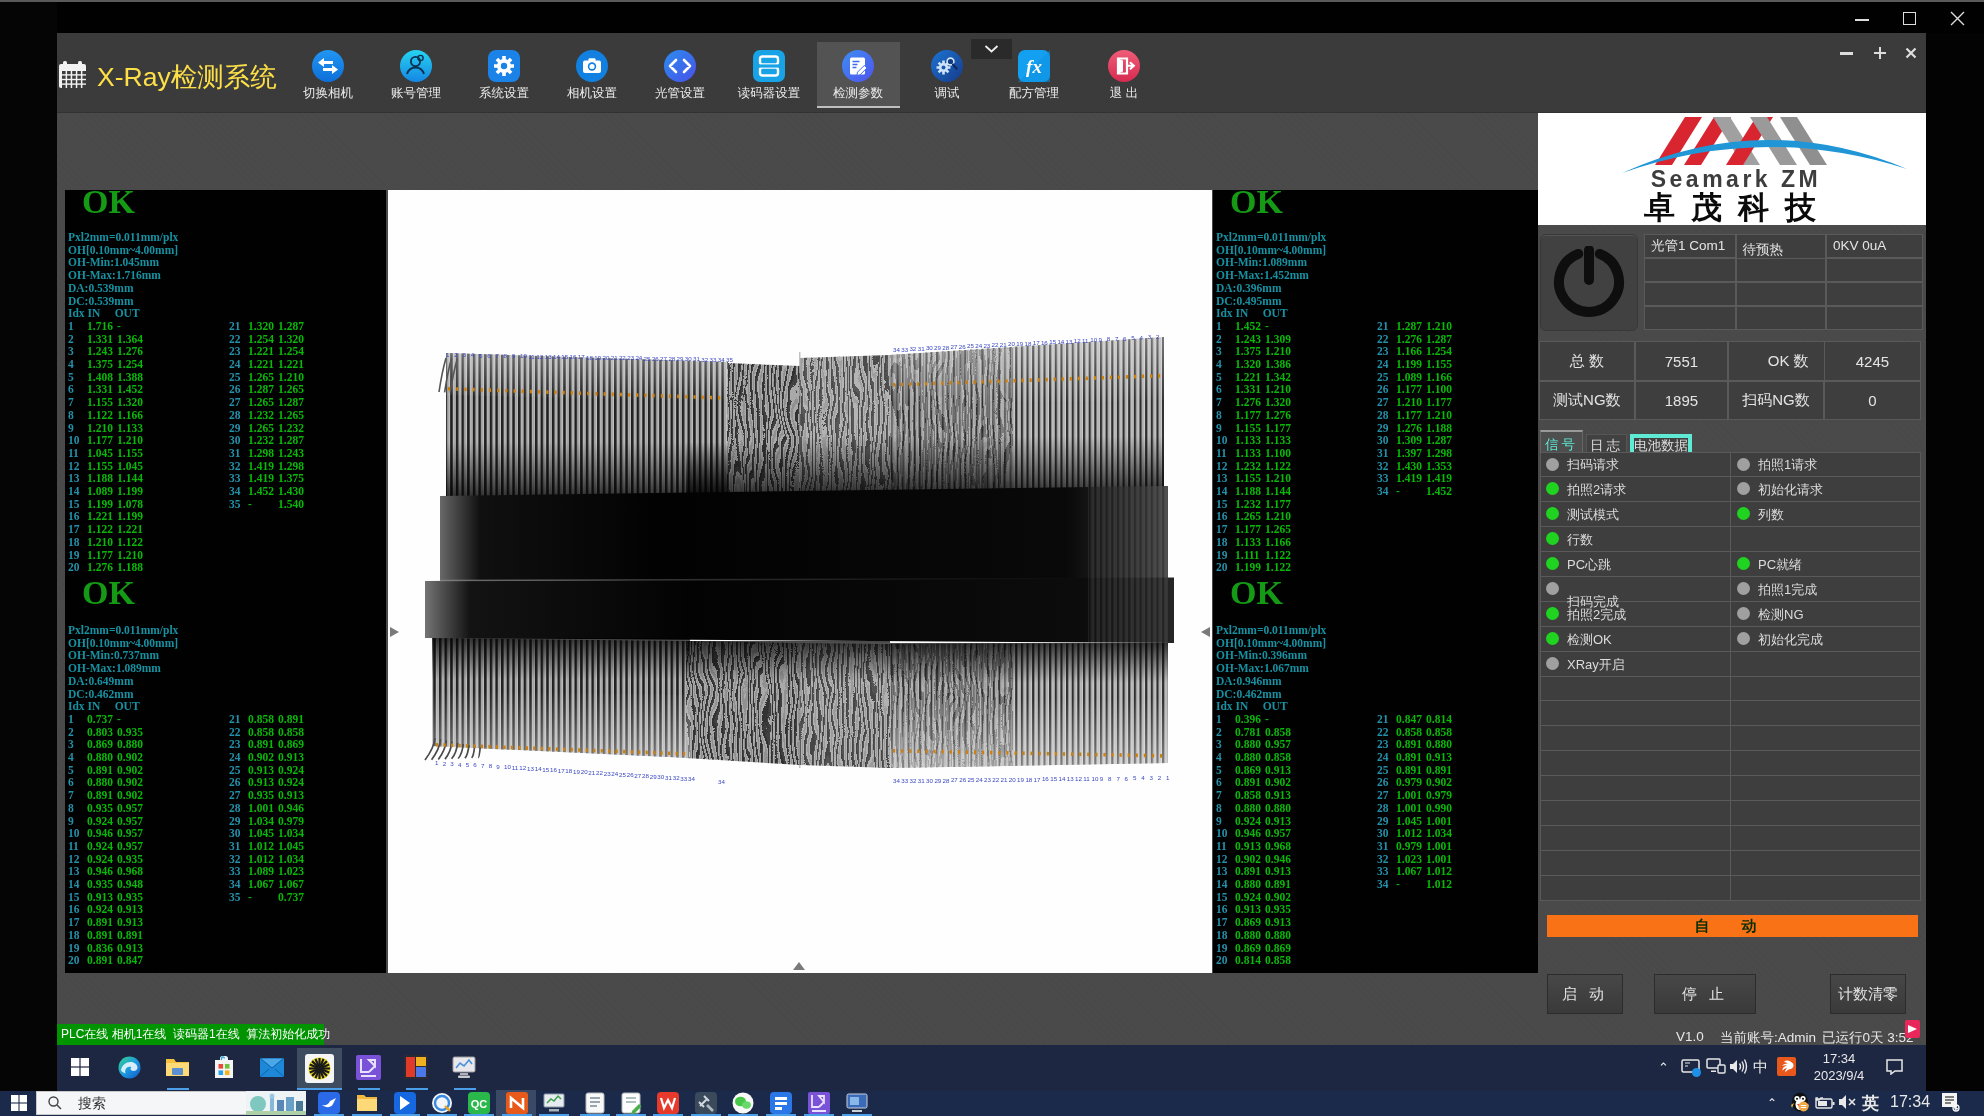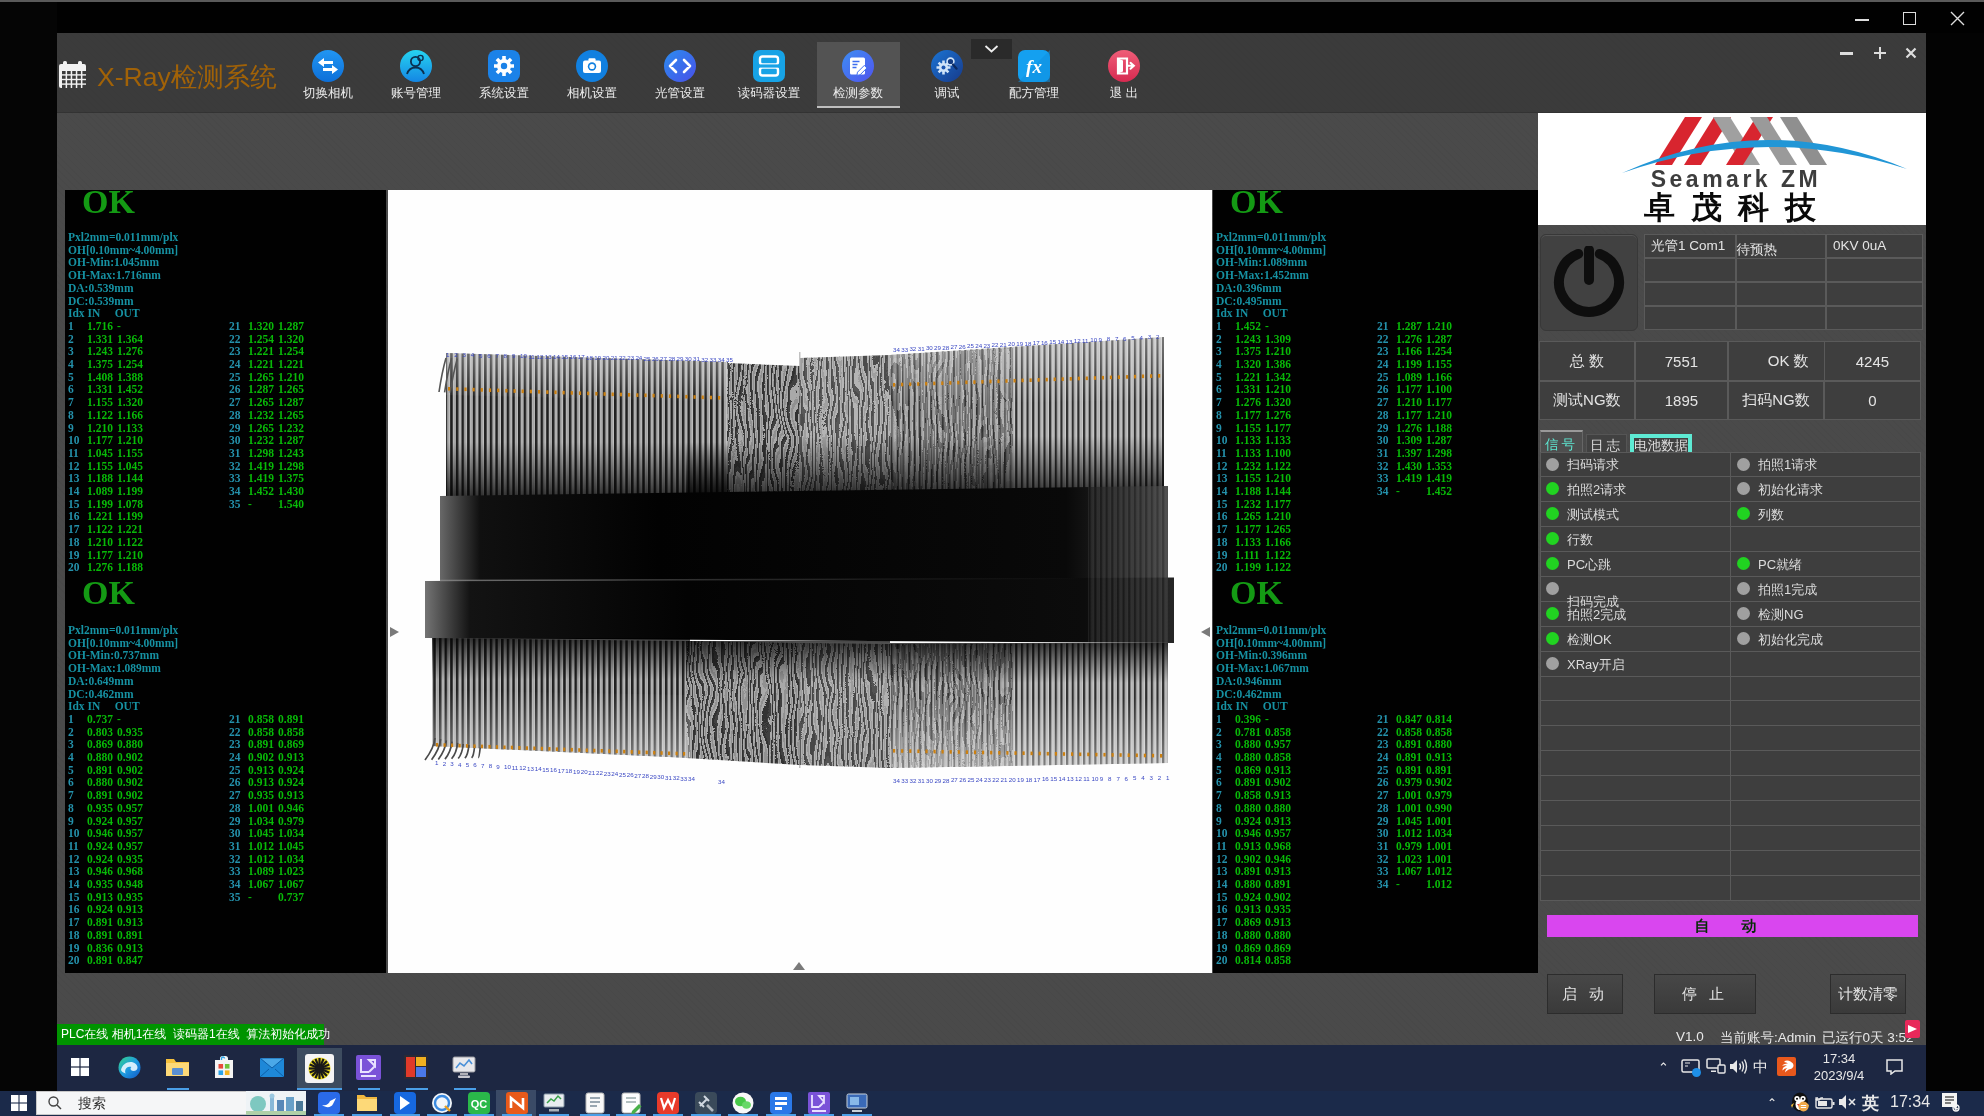--- a/index.html
+++ b/index.html
@@ -48,21 +48,21 @@
         <rect x="14.2" y="20.2" width="3.6" height="3.2"></rect>
         <rect x="19.299999999999997" y="20.2" width="3.6" height="3.2"></rect>
         <rect x="24.4" y="20.2" width="3.6" height="3.2"></rect>
         <rect x="4.0" y="24.799999999999997" width="3.6" height="3.2"></rect>
         <rect x="9.1" y="24.799999999999997" width="3.6" height="3.2"></rect>
         <rect x="14.2" y="24.799999999999997" width="3.6" height="3.2"></rect>
         <rect x="19.299999999999997" y="24.799999999999997" width="3.6" height="3.2"></rect>
         <rect x="24.4" y="24.799999999999997" width="3.6" height="3.2"></rect>
       </g>
     </svg>
-    <div class="abs" style="left:97px;top:59px;font-size:26.5px;color:#a16207">X-Ray检测系统</div>
+    <div class="abs" style="left:97px;top:59px;font-size:26.5px;color:#fde047">X-Ray检测系统</div>
     <svg style="position:absolute;left:311px;top:49px" width="34" height="34" viewBox="0 0 34 34">
       <defs>
         <linearGradient id="g1" x1="0" y1="0" x2="0" y2="1">
           <stop offset="0" stop-color="#2196f3"></stop>
           <stop offset="1" stop-color="#0d6fd8"></stop>
         </linearGradient>
       </defs>
       <circle cx="17" cy="17" r="16" fill="url(#g1)"></circle>
       <path d="M13 9l-6 4.5 6 4.5v-3h9v-3h-9z" fill="#fff"></path>
       <path d="M21 16l6 4.5-6 4.5v-3h-9v-3h9z" fill="#fff"></path>
@@ -812,21 +812,21 @@
       <path d="M84 60 Q 226 -4 369 56 Q 226 10 84 60 Z" fill="#2196d6"></path>
       <text x="198" y="74" font-size="23" font-weight="bold" font-family="Liberation Sans" fill="#3d3d3d" text-anchor="middle" letter-spacing="3.5">Seamark ZM</text>
       <text x="200" y="105" font-size="31" font-weight="bold" font-family="Liberation Sans" fill="#0a0a0a" text-anchor="middle" letter-spacing="16">卓茂科技</text>
     </svg>
     <div class="abs" style="left:1540px;top:234px;width:98px;height:97px;background:#414141;border:1px solid #383838;border-radius:6px;box-shadow:inset 0 1px 0 #555"></div>
     <svg class="abs" style="left:1553px;top:246px" width="72" height="72" viewBox="0 0 72 72">
 <path d="M 25.2 7.9 A 30 30 0 1 0 46.8 7.9" fill="none" stroke="#0e0e0e" stroke-width="10" stroke-linecap="round"></path>
 <line x1="36" y1="4" x2="36" y2="34" stroke="#0e0e0e" stroke-width="10" stroke-linecap="round"></line>
 </svg>
     <div class="cell" style="left:1644px;top:234px;width:91.5px;height:23.9px;justify-content:flex-start;padding-left:6px;background:#3e3e3e;font-size:13.5px;white-space:nowrap">光管1 Com1</div>
-    <div class="cell" style="left:1735.5px;top:234px;width:90.5px;height:31px;justify-content:flex-start;background:#3e3e3e;font-size:13.5px;white-space:nowrap">待预热</div>
+    <div class="cell" style="left:1735.5px;top:234px;width:90.5px;height:31px;justify-content:flex-start;padding-left:6px;background:#3e3e3e;font-size:13.5px;white-space:nowrap">待预热</div>
     <div class="cell" style="left:1826px;top:234px;width:96.6px;height:23.9px;justify-content:flex-start;padding-left:6px;background:#3e3e3e;font-size:13.5px;white-space:nowrap">0KV 0uA</div>
     <div class="cell" style="left:1644px;top:257.9px;width:91.5px;height:23.9px;justify-content:flex-start;padding-left:6px;background:#3e3e3e;font-size:13.5px;white-space:nowrap"></div>
     <div class="cell" style="left:1735.5px;top:257.9px;width:90.5px;height:23.9px;justify-content:flex-start;padding-left:6px;background:#3e3e3e;font-size:13.5px;white-space:nowrap"></div>
     <div class="cell" style="left:1826px;top:257.9px;width:96.6px;height:23.9px;justify-content:flex-start;padding-left:6px;background:#3e3e3e;font-size:13.5px;white-space:nowrap"></div>
     <div class="cell" style="left:1644px;top:281.8px;width:91.5px;height:23.9px;justify-content:flex-start;padding-left:6px;background:#3e3e3e;font-size:13.5px;white-space:nowrap"></div>
     <div class="cell" style="left:1735.5px;top:281.8px;width:90.5px;height:23.9px;justify-content:flex-start;padding-left:6px;background:#3e3e3e;font-size:13.5px;white-space:nowrap"></div>
     <div class="cell" style="left:1826px;top:281.8px;width:96.6px;height:23.9px;justify-content:flex-start;padding-left:6px;background:#3e3e3e;font-size:13.5px;white-space:nowrap"></div>
     <div class="cell" style="left:1644px;top:305.7px;width:91.5px;height:23.9px;justify-content:flex-start;padding-left:6px;background:#3e3e3e;font-size:13.5px;white-space:nowrap"></div>
     <div class="cell" style="left:1735.5px;top:305.7px;width:90.5px;height:23.9px;justify-content:flex-start;padding-left:6px;background:#3e3e3e;font-size:13.5px;white-space:nowrap"></div>
     <div class="cell" style="left:1826px;top:305.7px;width:96.6px;height:23.9px;justify-content:flex-start;padding-left:6px;background:#3e3e3e;font-size:13.5px;white-space:nowrap"></div>
@@ -886,21 +886,21 @@
     <div class="led" style="left:1546px;top:607px;background:#21d321"></div>
     <div class="sg" style="left:1567px;top:606px">拍照2完成</div>
     <div class="led" style="left:1737px;top:607px;background:#a0a0a0"></div>
     <div class="sg" style="left:1758px;top:606px">检测NG</div>
     <div class="led" style="left:1546px;top:632px;background:#21d321"></div>
     <div class="sg" style="left:1567px;top:631px">检测OK</div>
     <div class="led" style="left:1737px;top:632px;background:#a0a0a0"></div>
     <div class="sg" style="left:1758px;top:631px">初始化完成</div>
     <div class="led" style="left:1546px;top:657px;background:#a0a0a0"></div>
     <div class="sg" style="left:1567px;top:656px">XRay开启</div>
-    <div class="abs" style="left:1547px;top:915px;width:371px;height:22px;background:#d946ef;color:#063;color:#052d05;font-size:15px;font-weight:bold;display:flex;align-items:center;justify-content:center;letter-spacing:14px">自 动</div>
+    <div class="abs" style="left:1547px;top:915px;width:371px;height:22px;background:#f97316;color:#063;color:#052d05;font-size:15px;font-weight:bold;display:flex;align-items:center;justify-content:center;letter-spacing:14px">自 动</div>
     <div class="btn" style="left:1547px;top:974px;width:76px;height:40px">启 动</div>
     <div class="btn" style="left:1654px;top:974px;width:102px;height:40px">停 止</div>
     <div class="btn" style="left:1830px;top:974px;width:76px;height:40px;letter-spacing:0">计数清零</div>
     <div class="abs" style="left:1676px;top:1029px;font-size:13.5px;color:#e8e8e8">V1.0</div>
     <div class="abs" style="left:1720px;top:1029px;font-size:13.5px;color:#e8e8e8">当前账号:Admin</div>
     <div class="abs" style="left:1822px;top:1029px;font-size:13.5px;color:#e8e8e8">已运行0天 3:52</div>
     <svg class="abs" style="left:1905px;top:1020px" width="15" height="18" viewBox="0 0 15 18">
       <rect width="15" height="18" rx="2" fill="#e8285a"></rect>
       <path d="M3 13V5l9 4z" fill="#fff"></path>
     </svg>

